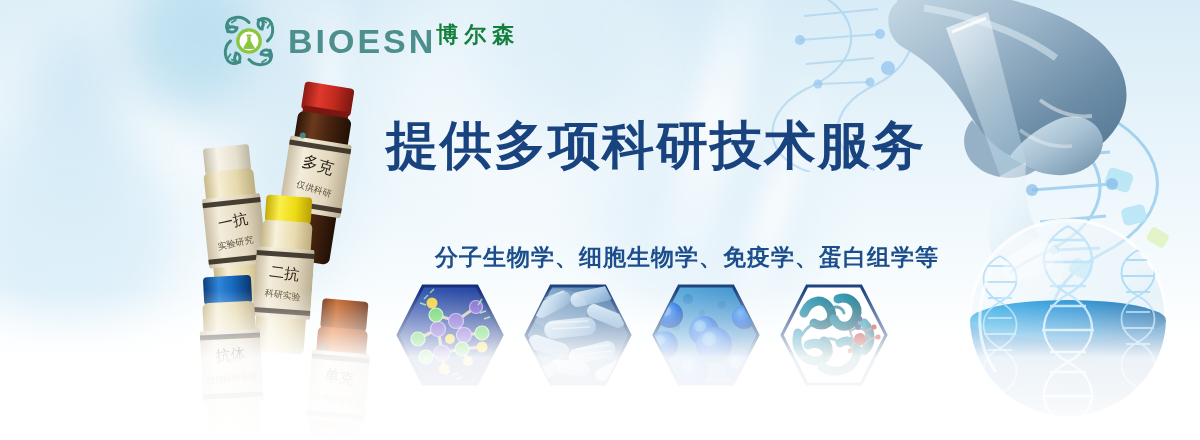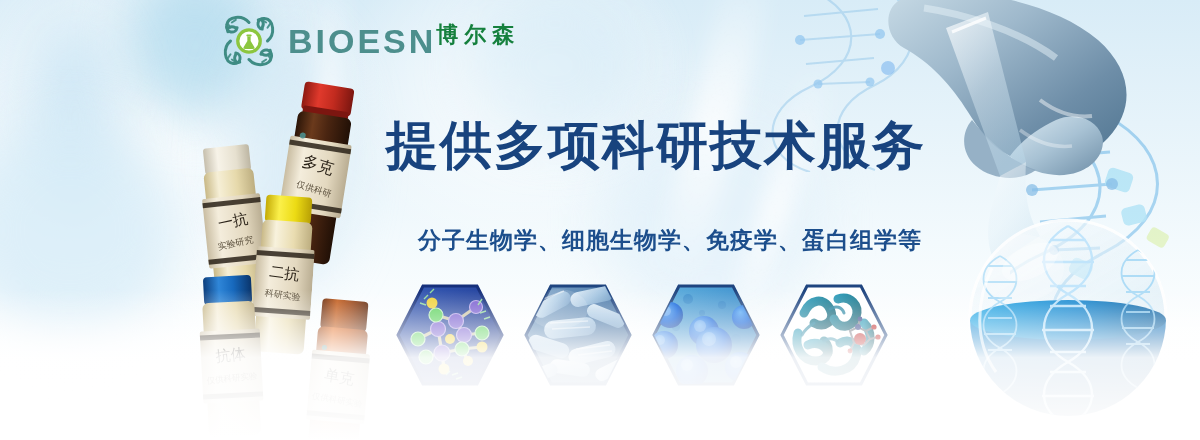--- a/index.html
+++ b/index.html
@@ -106,21 +106,21 @@
     line-height: 1.05;
     white-space: nowrap;
     margin: 0;
   }
   .subhead {
     font-family: "DejaVu Sans", sans-serif;
     font-size: 23px;
     font-weight: bold;
     color: #1c4e8c;
     letter-spacing: 1px;
-    margin: 0;
+    margin: 17px;
     padding-top: 52px;
     padding-left: 32px;
     white-space: nowrap;
   }
 
   
   .hex-row {
     position: absolute;
     left: 396px;
     top: 283px;

